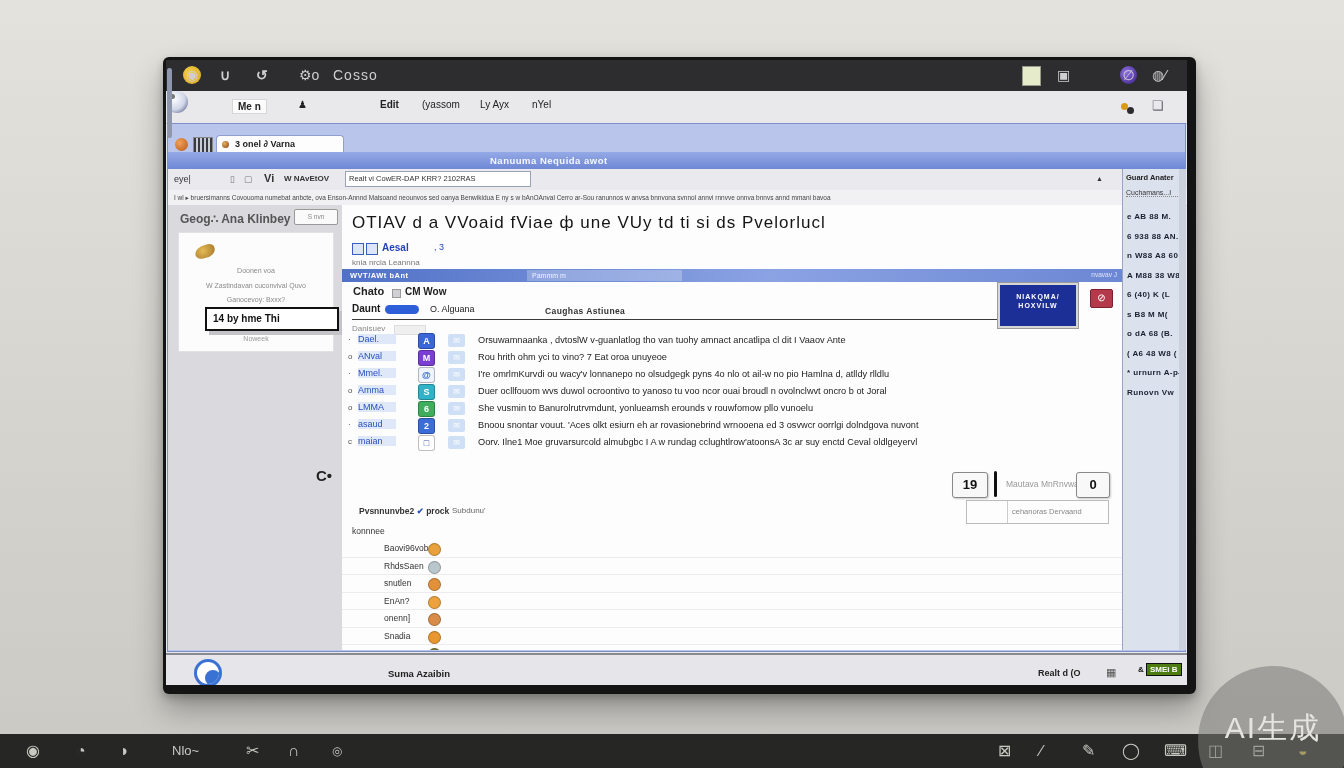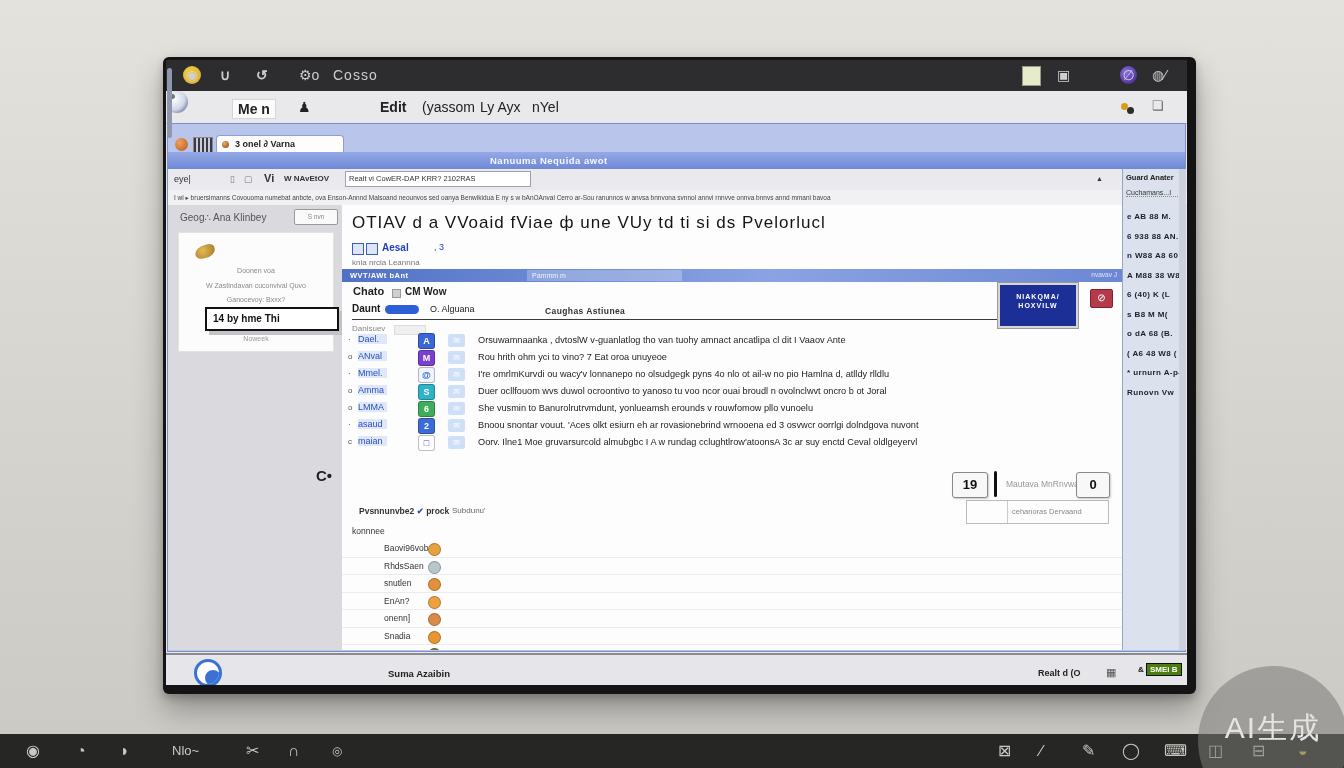--- a/index.html
+++ b/index.html
@@ -20,21 +20,21 @@
   #tb-gear{left:133px;color:#b9b9bd;}
   #tb-label{left:167px;font-size:9px;color:#cfcfd2;letter-spacing:1px;}
   #tb-pane{left:856px;width:17px;height:15px;background:#e6eccb;border:1px solid #9a9a88;}
   #tb-stack{left:891px;color:#c6c6c9;}
   #tb-orb{left:954px;width:17px;height:17px;border-radius:50%;
     background:radial-gradient(circle at 35% 35%,#8b6fe0,#3c1f86);
     color:#e8e4ff;text-align:center;line-height:16px;font-size:11px;}
   #tb-globe{left:986px;color:#c6c6c9;}
   
   #menubar{position:absolute;left:0;top:31px;width:1021px;height:32px;background:#e9e9ec;border-bottom:1px solid #c4c4ca;}
-  #menubar .mi{position:absolute;top:8px;font-size:14px;color:#222;}
+  #menubar .mi{position:absolute;top:8px;font-size:10px;color:#222;}
   #mb-badge{left:24px;top:5px;width:22px;height:22px;border-radius:50%;
     background:radial-gradient(circle at 35% 35%,#fff,#cfd6e8 55%,#39406e);}
   #mb-me{left:66px;background:#fbfbfb;border:1px solid #d6d6d6;padding:1px 5px;font-weight:bold;}
   #mb-figure{left:132px;font-size:12px;color:#333;}
   #mb-pill{left:178px;top:10px;width:28px;height:11px;border-radius:6px;background:#34343a;}
   #mb-pill span{position:absolute;left:4px;top:3px;width:5px;height:5px;border-radius:50%;background:#777;}
   #mb-edit{left:214px;font-weight:bold;}
   #mb-cassom{left:256px;color:#3a3a3a;}
   #mb-lyayx{left:314px;color:#3a3a3a;}
   #mb-nyel{left:366px;color:#3a3a3a;}
@@ -61,21 +61,21 @@
     border-bottom:1px solid #c9c9ce;font-size:9px;color:#333;}
   #toolbar .t{position:absolute;top:5px;}
   #addr{position:absolute;left:177px;top:2px;width:178px;height:14px;background:#fff;
     border:1px solid #9aa2b8;font-size:7.5px;line-height:14px;padding:0 3px;color:#333;
     white-space:nowrap;overflow:hidden;}
   #bookmarks{position:absolute;left:2px;top:130px;width:1017px;height:15px;background:#f1f1f4;
     border-bottom:1px solid #cfcfd4;font-size:6.5px;color:#444;line-height:15px;
     white-space:nowrap;overflow:hidden;padding-left:6px;}
   
   #lsidebar{position:absolute;left:2px;top:145px;width:174px;height:445px;background:#d9d9de;}
-  #ls-head{position:absolute;left:12px;top:7px;font-size:10px;color:#555;}
+  #ls-head{position:absolute;left:12px;top:7px;font-size:12px;color:#555;font-weight:bold;}
   #ls-btn{position:absolute;left:126px;top:4px;width:42px;height:14px;background:#fafafa;
     border:1px solid #999;border-radius:2px;font-size:6.5px;color:#888;text-align:center;line-height:14px;}
   #ls-panel{position:absolute;left:10px;top:27px;width:154px;height:118px;background:#fcfcfc;
     border:1px solid #e2e2e2;}
   #ls-gold{position:absolute;left:16px;top:12px;width:20px;height:13px;
     background:radial-gradient(circle at 40% 40%,#e3bb55,#a4742a);
     border-radius:60% 30% 55% 35%;transform:rotate(-12deg);}
   .ls-line{position:absolute;width:100%;text-align:center;font-size:7px;color:#8a8a8a;}
   #ls-popup{position:absolute;left:26px;top:74px;width:124px;height:20px;background:#fff;
     border:2px solid #111;box-shadow:4px 4px 0 #c4c4c8;font-size:10px;font-weight:bold;
@@ -106,21 +106,21 @@
   #smalllbl{position:absolute;left:10px;top:119px;font-size:8px;color:#888;}
   #smallbox{position:absolute;left:52px;top:120px;width:30px;height:8px;background:#efefef;border:1px solid #ddd;}
   #banner{position:absolute;left:656px;top:78px;width:76px;height:34px;background:#1c2f96;
     border:2px solid #d6d6d6;box-shadow:0 0 0 1px #9a9a9a;color:#fff;font-size:7px;
     font-weight:bold;text-align:center;line-height:9px;padding-top:7px;letter-spacing:1px;}
   #redbadge{position:absolute;left:748px;top:84px;width:21px;height:17px;background:#b4394a;
     border:1px solid #7d2330;border-radius:2px;color:#fff;font-size:10px;text-align:center;line-height:16px;}
   #messages{position:absolute;left:0;top:127px;width:780px;}
   .msg{position:relative;height:17px;}
   .m-bullet{position:absolute;left:6px;top:3px;font-size:8px;color:#555;}
-  .m-label{position:absolute;left:16px;top:2px;width:29px;font-size:9px;color:#2a4fc0;
+  .m-label{position:absolute;left:16px;top:2px;width:38px;font-size:9px;color:#2a4fc0;
     background:#dfe8f8;overflow:hidden;white-space:nowrap;}
   .m-ic1{position:absolute;left:76px;top:1px;width:15px;height:14px;border-radius:3px;
     border:1px solid rgba(0,0,0,.25);font-size:9px;font-weight:bold;text-align:center;line-height:14px;}
   .m-ic2{position:absolute;left:106px;top:2px;width:17px;height:13px;border-radius:2px;
     background:#cfe0f6;color:rgba(255,255,255,.9);font-size:8px;text-align:center;line-height:13px;}
   .m-text{position:absolute;left:136px;top:3px;width:640px;font-size:9.2px;color:#1c1c1c;
     white-space:nowrap;overflow:hidden;}
   #pager-prev,#pager-next{position:absolute;top:267px;height:24px;background:#f8f8f8;
     border:1px solid #888;border-radius:3px;box-shadow:1px 1px 2px rgba(0,0,0,.2);
     font-size:13px;font-weight:bold;color:#111;text-align:center;line-height:24px;}

